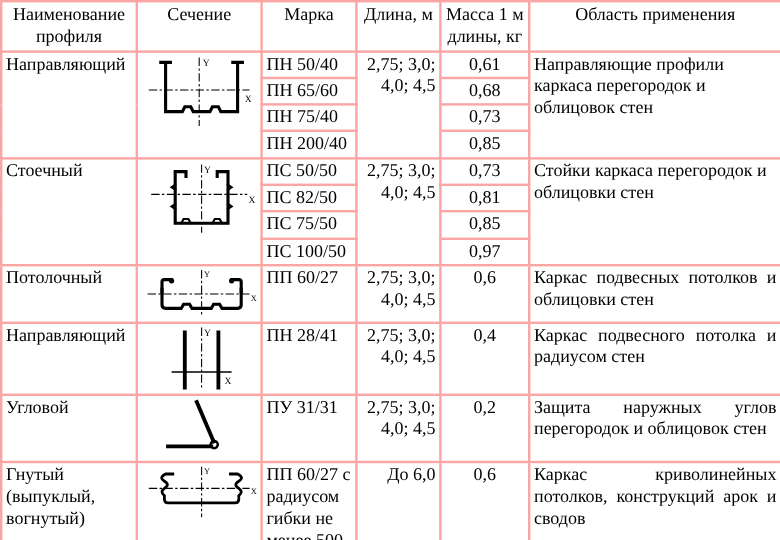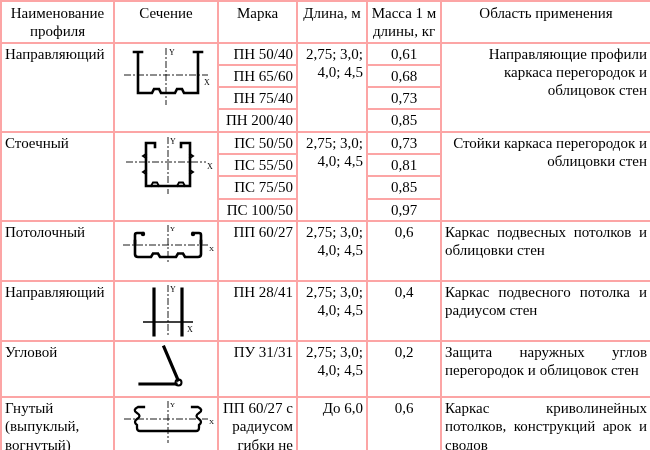--- a/index.html
+++ b/index.html
@@ -15,24 +15,24 @@
   .profiles th,.profiles td{
     border:2px solid #fca5a5;
     vertical-align:top;
     padding:1px 3px;
     font-weight:normal;
     line-height:1.22;
     overflow:hidden;
   }
   .profiles th{text-align:center;padding-top:2px;}
   .name-cell{text-align:left;padding-left:4px;}
-  .mark-cell{text-align:right;padding:0 1px;}
+  .mark-cell{text-align:left;padding:0 1px;}
   .len-cell{text-align:right;padding:1px 1px;}
   .mass-cell{text-align:center;padding:0 1px;}
-  .app-cell{text-align:right;padding-left:4px;padding-right:3px;}
+  .app-cell{text-align:left;padding-left:4px;padding-right:3px;}
   .app-cell.justify{text-align:justify;margin-top:44px;}
   .section-cell{text-align:center;padding:2px 1px;}
   .section-cell svg{display:block;margin:0 auto;}
   .prof{stroke:#000;fill:none;stroke-width:2.6;stroke-linecap:square;}
   .prof-thick{stroke:#000;fill:none;stroke-width:3.2;stroke-linecap:square;}
   .axis{stroke:#000;fill:none;stroke-width:0.9;stroke-dasharray:7 2 2 2;}
   .axis-solid{stroke:#000;fill:none;stroke-width:1.4;}
   .axlbl{font-family:"Liberation Serif",serif;font-size:8px;fill:#000;}
   .axlbl-s{font-family:"Liberation Serif",serif;font-size:7px;fill:#000;}
   .knob{fill:#000;stroke:none;}
@@ -101,33 +101,33 @@
         <path class="prof" d="M28,20 l-3,2 l3,2 M28,36 l-3,2 l3,2 M72,20 l3,2 l-3,2 M72,36 l3,2 l-3,2" style="stroke-width:1.8"></path>
         <path class="prof" d="M33,52 l2,-3.5 h4 l2,3.5 M59,52 l2,-3.5 h4 l2,3.5" style="stroke-width:1.8"></path>
       </svg>
     </td>
     <td class="mark-cell">ПС 50/50</td>
     <td class="len-cell" rowspan="4">2,75; 3,0; 4,0; 4,5</td>
     <td class="mass-cell">0,73</td>
     <td class="app-cell" rowspan="4">Стойки каркаса перегородок и облицовки стен</td>
   </tr>
   <tr style="height:18px">
-    <td class="mark-cell">ПС 55/50</td>
+    <td class="mark-cell">ПС 82/50</td>
     <td class="mass-cell">0,81</td>
   </tr>
   <tr style="height:18px">
     <td class="mark-cell">ПС 75/50</td>
     <td class="mass-cell">0,85</td>
   </tr>
   <tr style="height:18px">
     <td class="mark-cell">ПС 100/50</td>
     <td class="mass-cell">0,97</td>
   </tr>
 
-  <tr style="height:60px">
+  <tr style="height:48px">
     <td class="name-cell">Потолочный</td>
     <td class="section-cell">
       <svg width="100" height="42" viewBox="0 0 100 42">
         <line class="axis" x1="50" y1="2" x2="50" y2="40"></line>
         <line class="axis" x1="5" y1="22" x2="90" y2="22"></line>
         <text class="axlbl-s" x="52" y="8">Y</text>
         <text class="axlbl-s" x="91" y="28">X</text>
         <path class="prof" d="M17,20 V12 Q17,10 19,10 H25 M83,20 V12 Q83,10 81,10 H75"></path>
         <circle class="knob" cx="25" cy="11" r="2.2"></circle>
         <circle class="knob" cx="75" cy="11" r="2.2"></circle>

